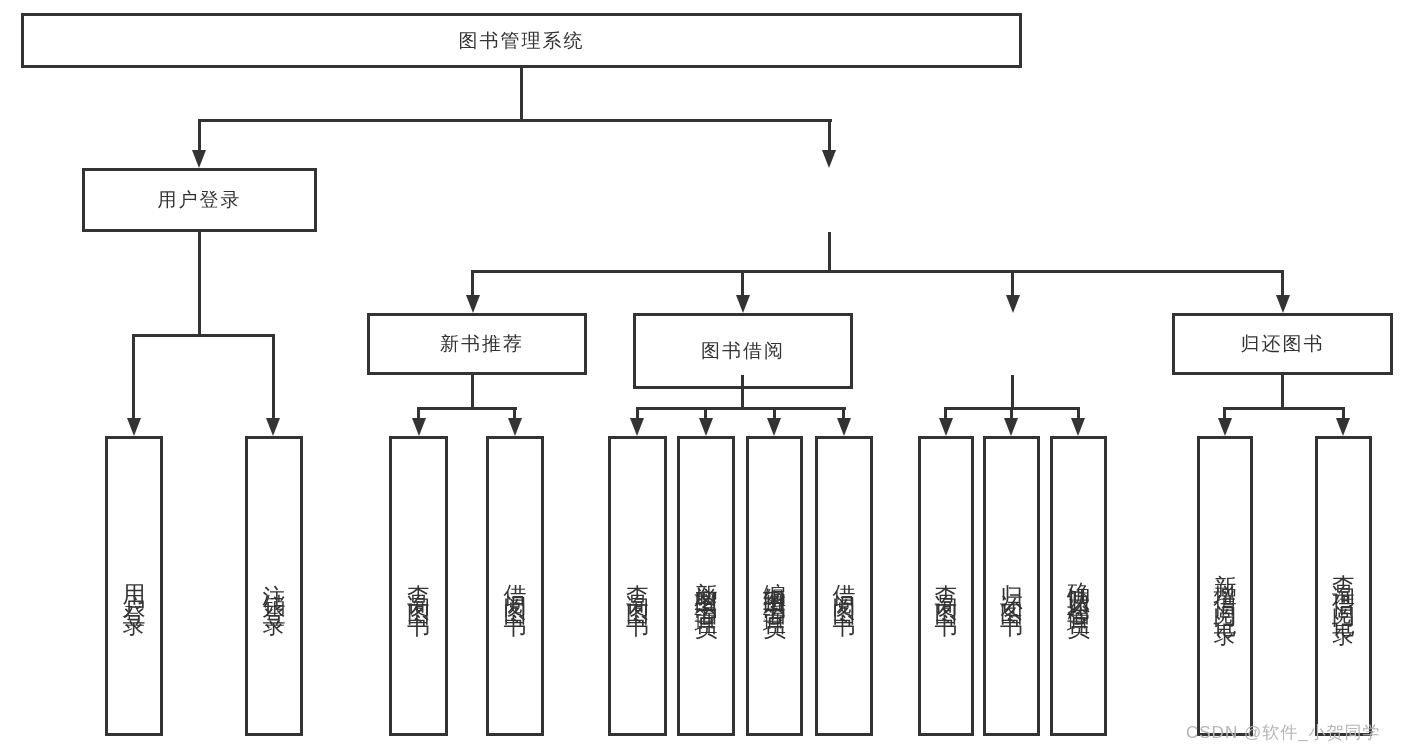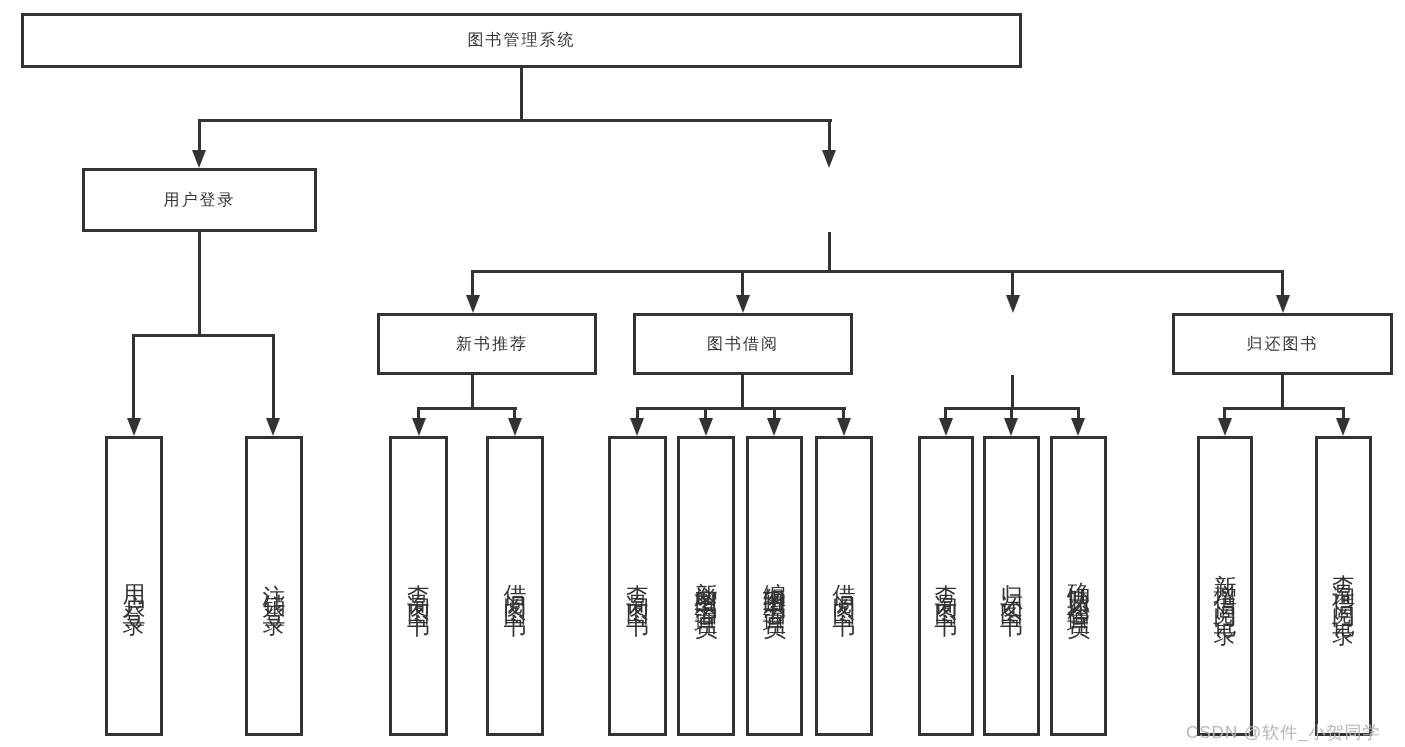--- a/index.html
+++ b/index.html
@@ -5,21 +5,21 @@
   :root{
     --line:#333333; --text:#333333; --watermark:#b5b5b5; --background:#ffffff;
   }
   *{box-sizing:border-box;margin:0;padding:0}
   html,body{background:var(--background);}
   body{font-family:"Liberation Sans","DejaVu Sans",sans-serif;color:var(--text);}
   .canvas{position:relative;width:1405px;height:747px;background:var(--background);overflow:hidden;}
 
   .box{position:absolute;border:3px solid var(--line);background:#fff;
        display:flex;align-items:center;justify-content:center;}
-  .hlabel{font-size:16px;letter-spacing:2px;color:var(--text);white-space:nowrap;}
+  .hlabel{font-size:19px;letter-spacing:2px;color:var(--text);white-space:nowrap;}
   .vtext{writing-mode:vertical-rl;text-orientation:mixed;font-size:23px;
          letter-spacing:10px;color:var(--text);line-height:1;}
 
   .line{position:absolute;background:var(--line);}
   .arrow{position:absolute;width:0;height:0;
          border-left:7px solid transparent;border-right:7px solid transparent;
          border-top:18px solid var(--line);}
 
   .watermark{position:absolute;left:1186px;top:721px;font-size:17px;
              color:var(--watermark);letter-spacing:1px;white-space:nowrap;z-index:5;}
@@ -55,24 +55,24 @@
   <div class="line" style="left:471px;top:270px;width:813px;height:3px;"></div>
   <div class="line" style="left:471px;top:270px;width:3px;height:28px;"></div>
   <div class="arrow" style="left:466px;top:295px;"></div>
   <div class="line" style="left:741px;top:270px;width:3px;height:28px;"></div>
   <div class="arrow" style="left:736px;top:295px;"></div>
   <div class="line" style="left:1011px;top:270px;width:3px;height:28px;"></div>
   <div class="arrow" style="left:1006px;top:295px;"></div>
   <div class="line" style="left:1281px;top:270px;width:3px;height:28px;"></div>
   <div class="arrow" style="left:1276px;top:295px;"></div>
 
-  <div class="box" style="left:377px;top:313px;width:220px;height:62px;padding-left:10px;">
+  <div class="box" style="left:367px;top:313px;width:220px;height:62px;padding-left:10px;">
     <span class="hlabel">新书推荐</span>
   </div>
-  <div class="box" style="left:633px;top:313px;width:220px;height:62px;">
+  <div class="box" style="left:633px;top:313px;width:220px;height:76px;">
     <span class="hlabel">图书借阅</span>
   </div>
   <div class="box" style="left:1172px;top:313px;width:221px;height:62px;">
     <span class="hlabel">归还图书</span>
   </div>
 
   <div class="line" style="left:471px;top:375px;width:3px;height:35px;"></div>
   <div class="line" style="left:417px;top:407px;width:100px;height:3px;"></div>
   <div class="line" style="left:417px;top:407px;width:3px;height:16px;"></div>
   <div class="arrow" style="left:412px;top:418px;"></div>

